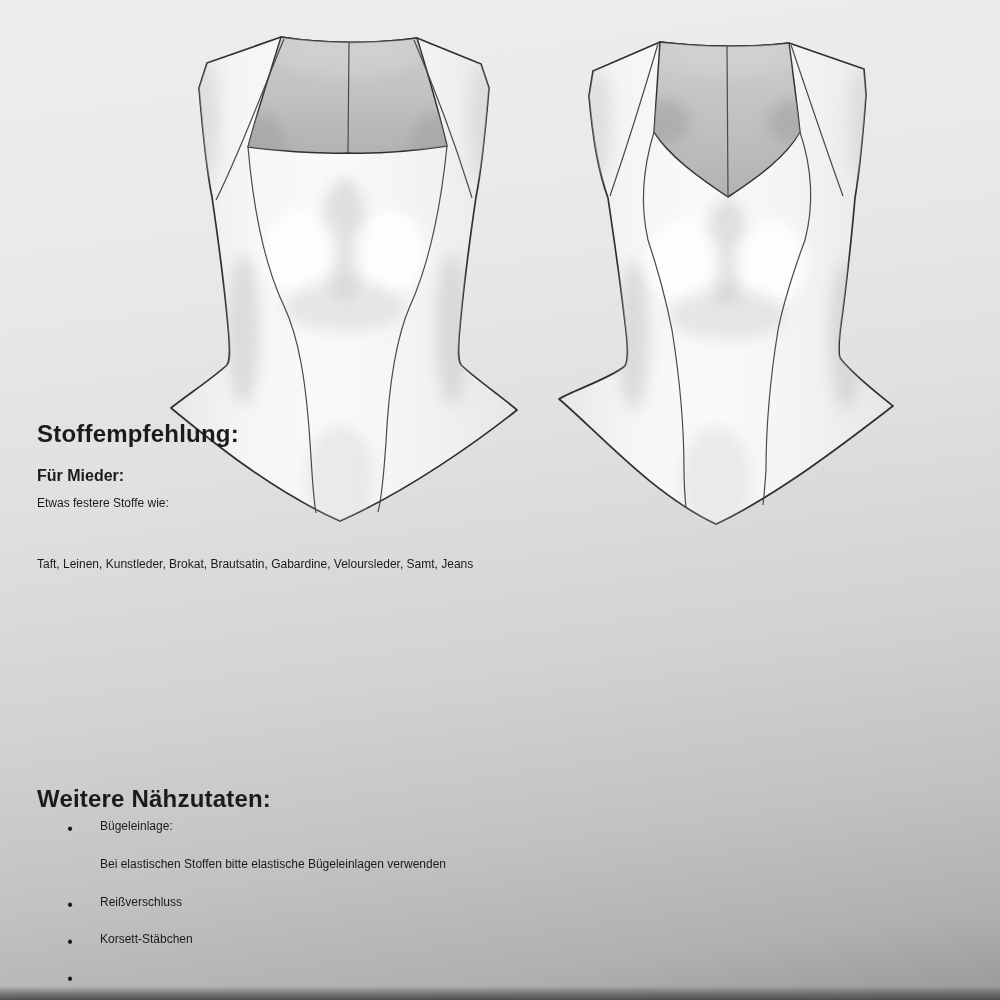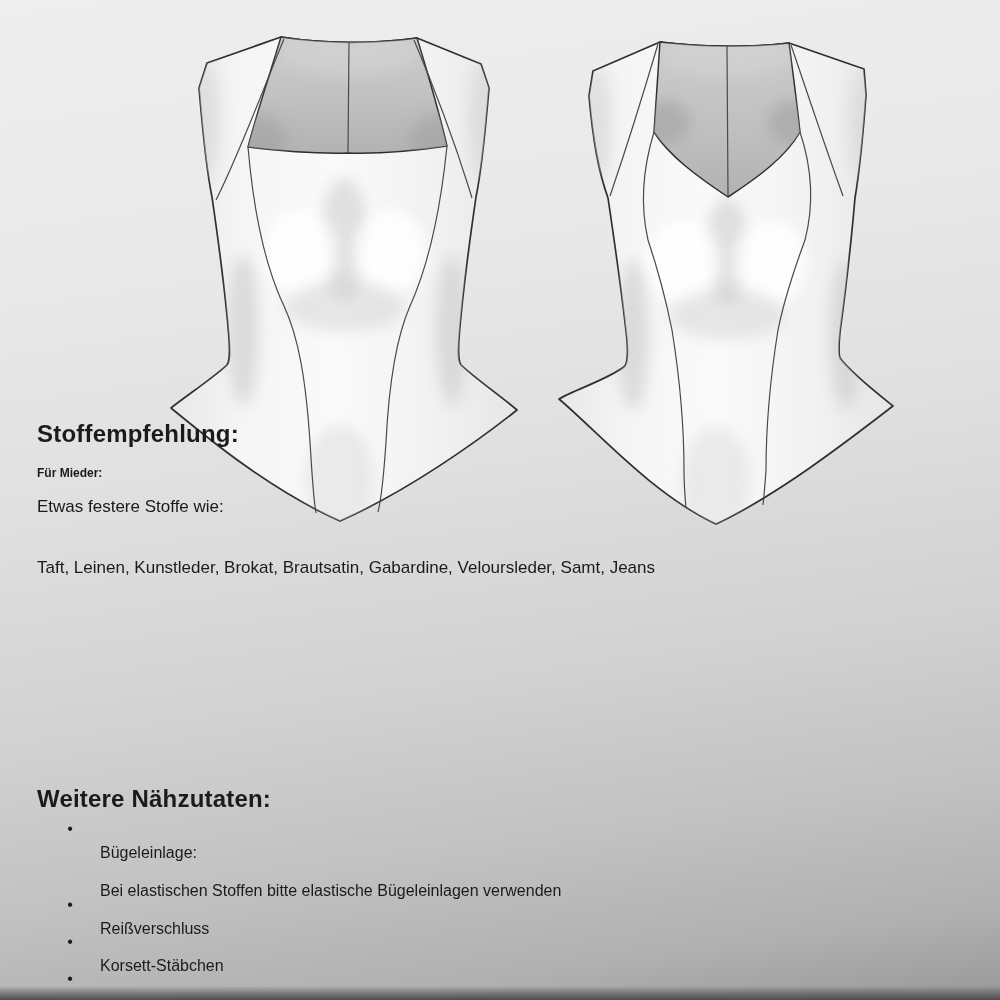--- a/index.html
+++ b/index.html
@@ -13,23 +13,23 @@
     font-family:"Liberation Sans", sans-serif;
     color:#1b1b1b;
   }
   .bottom-shadow{
     position:absolute;left:0;bottom:0;width:1000px;height:14px;
     background:linear-gradient(180deg, rgba(90,90,90,0) 0%, rgba(70,70,70,.55) 55%, #4e4e4e 100%);
   }
   .drawings{position:absolute;left:0;top:0;}
   .txt{position:absolute;white-space:nowrap;line-height:1.15;}
   .h1{font-size:24px;font-weight:bold;letter-spacing:.2px;}
-  .h2{font-size:12px;font-weight:bold;}
-  .body{font-size:17px;}
-  .small{font-size:16px;margin-top:24px;}
+  .h2{font-size:16px;font-weight:bold;}
+  .body{font-size:12px;}
+  .small{font-size:12px;}
   .dot{
     position:absolute;width:14px;text-align:center;
     font-size:16px;color:#1b1b1b;
   }
 </style>
 </head>
 <body>
 
 <div class="page">
 

